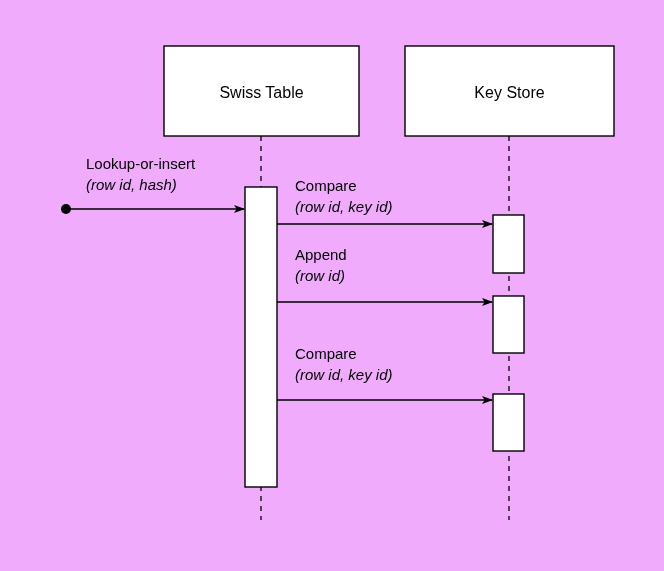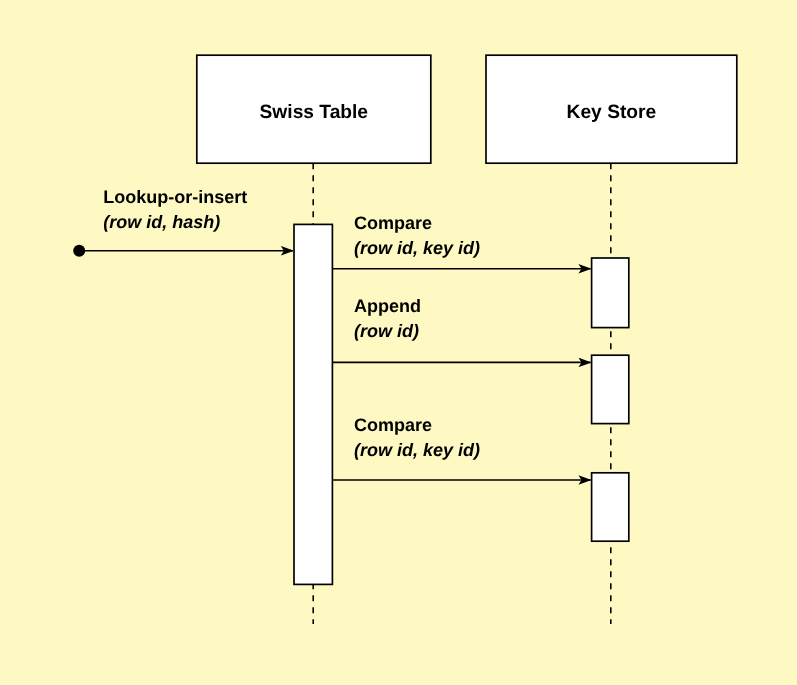--- a/index.html
+++ b/index.html
@@ -4,24 +4,23 @@
 <style>
   html, body {
     margin: 0;
     padding: 0;
     background: #ffffff;
   }
   #canvas {
     position: relative;
     width: 664px;
     height: 571px;
-    background: #fef9c3;
+    background: #f0abfc;
     overflow: hidden;
     font-family: "Liberation Sans", sans-serif;
-    font-weight: bold;
   }
   #diagram-svg {
     position: absolute;
     left: 0;
     top: 0;
     width: 664px;
     height: 571px;
   }
   .participant-label {
     font-family: "Liberation Sans", sans-serif;

